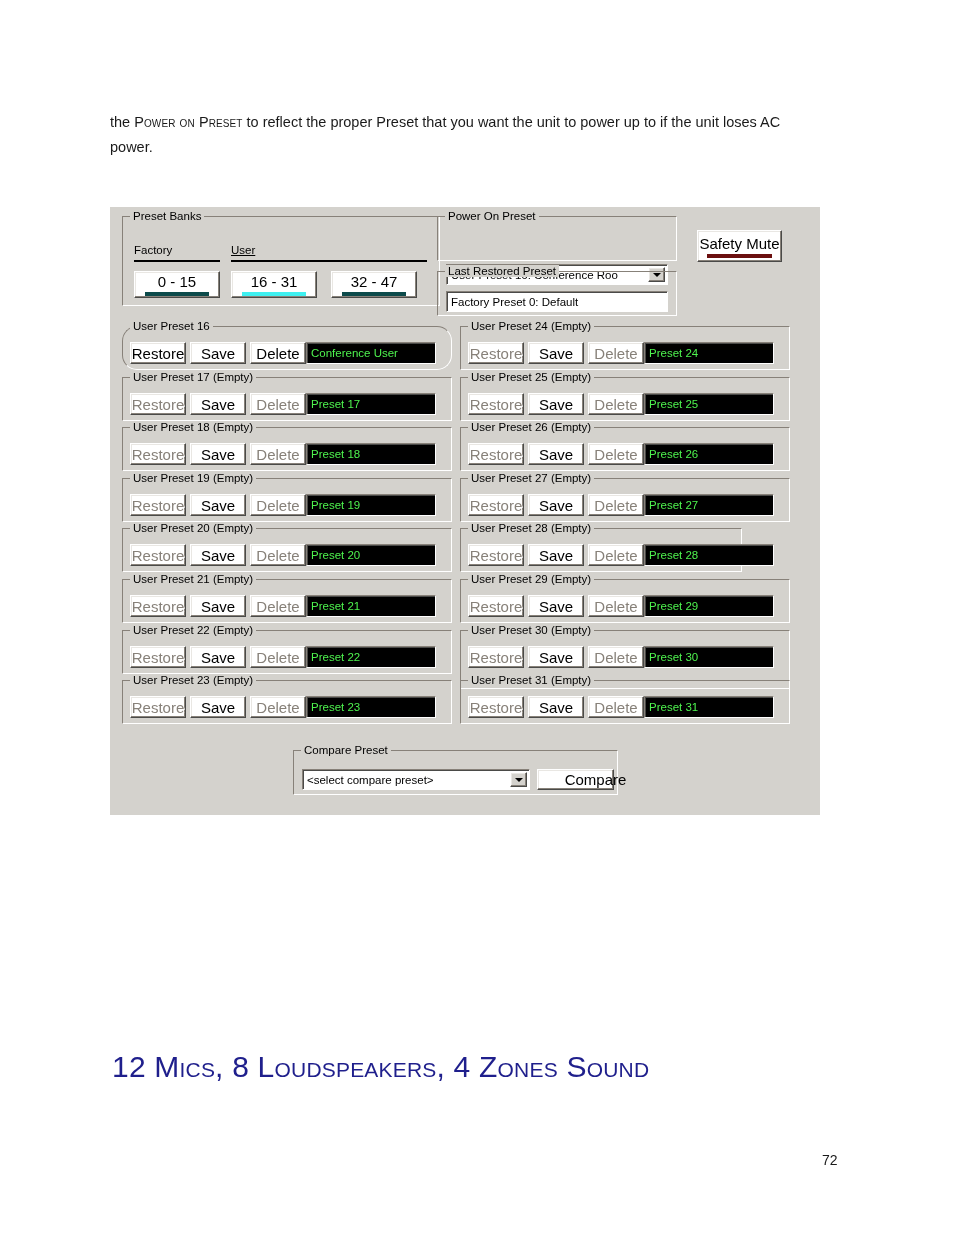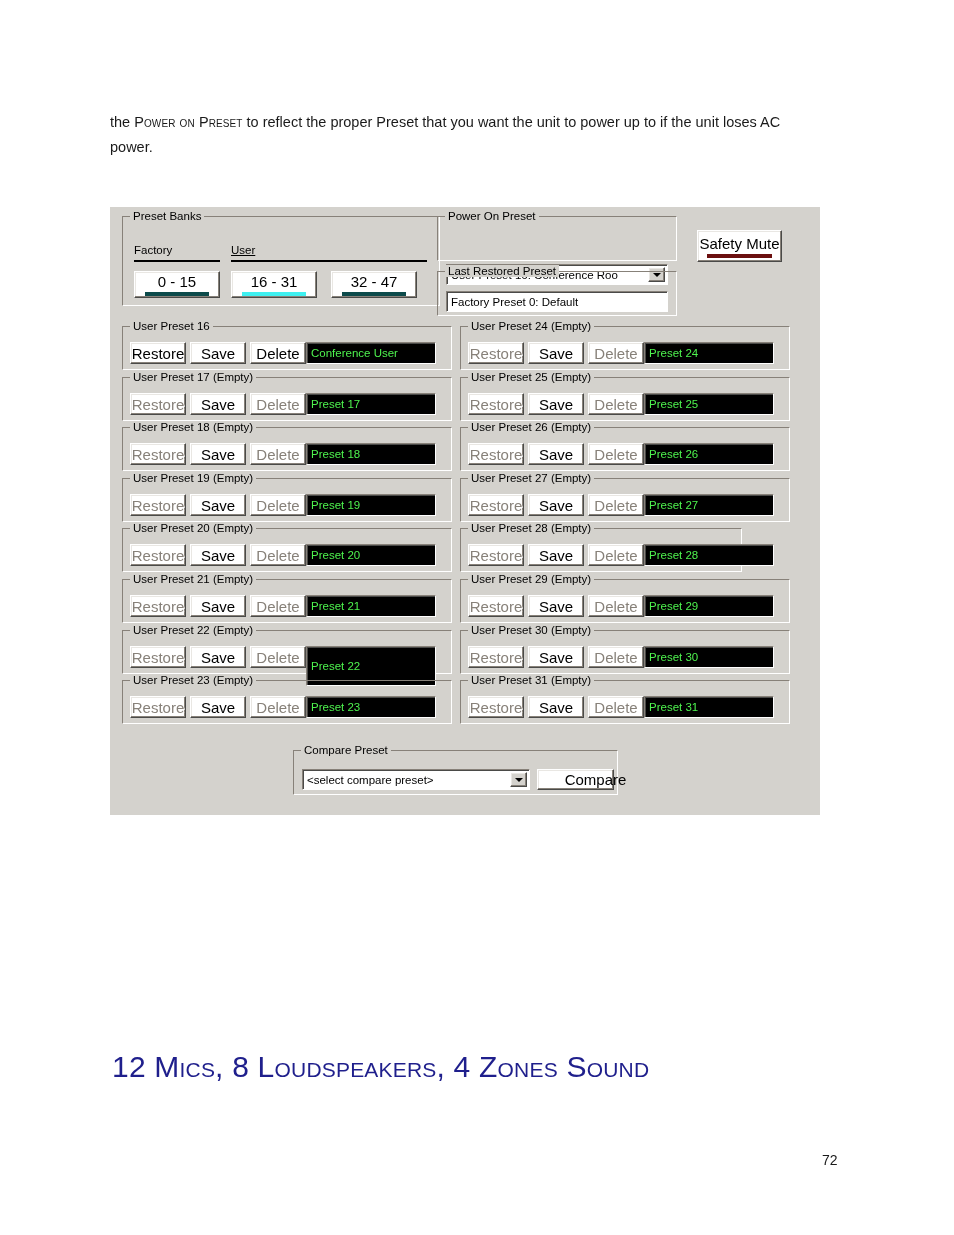--- a/index.html
+++ b/index.html
@@ -264,21 +264,21 @@
   <div class="field" style="left:336px; top:84px; width:222px; height:21px;">
     <span>Factory Preset 0: Default</span>
   </div>
 
   <div class="btn btn-stack" style="left:587px; top:23px; width:85px; height:32px;">
     <span>Safety Mute</span>
     <span class="mute-bar" style="background:#6b0f0f;"></span>
   </div>
 
   <div id="preset-rows">
-      <div class="group" style="left: 12px; top: 119px; width: 330px; height: 44px;">
+      <div class="group" style="left: 12px; top: 119px; width: 330px; height: 44px; border-radius: 15px;">
         <div class="group-title">User Preset 16</div>
       </div>
       <div class="btn" style="left: 20px; top: 135px; width: 56px; height: 22px;">
         <span>Restore</span>
       </div>
       <div class="btn" style="left: 80px; top: 135px; width: 56px; height: 22px;">
         <span>Save</span>
       </div>
       <div class="btn" style="left: 140px; top: 135px; width: 56px; height: 22px;">
         <span>Delete</span>
@@ -366,21 +366,21 @@
       </div>
       <div class="btn disabled" style="left: 20px; top: 439px; width: 56px; height: 22px;">
         <span>Restore</span>
       </div>
       <div class="btn" style="left: 80px; top: 439px; width: 56px; height: 22px;">
         <span>Save</span>
       </div>
       <div class="btn disabled" style="left: 140px; top: 439px; width: 56px; height: 22px;">
         <span>Delete</span>
       </div>
-      <div class="lcd" style="left: 196px; top: 439px; width: 130px; height: 40px;">
+      <div class="lcd" style="left: 196px; top: 439px; width: 130px; height: 22px;">
         <span>Preset 22</span>
       </div>
       <div class="group" style="left: 12px; top: 473px; width: 330px; height: 44px;">
         <div class="group-title">User Preset 23 (Empty)</div>
       </div>
       <div class="btn disabled" style="left: 20px; top: 489px; width: 56px; height: 22px;">
         <span>Restore</span>
       </div>
       <div class="btn" style="left: 80px; top: 489px; width: 56px; height: 22px;">
         <span>Save</span>
@@ -474,21 +474,21 @@
       </div>
       <div class="btn" style="left: 418px; top: 388px; width: 56px; height: 22px;">
         <span>Save</span>
       </div>
       <div class="btn disabled" style="left: 478px; top: 388px; width: 56px; height: 22px;">
         <span>Delete</span>
       </div>
       <div class="lcd" style="left: 534px; top: 388px; width: 130px; height: 22px;">
         <span>Preset 29</span>
       </div>
-      <div class="group" style="left: 350px; top: 423px; width: 330px; height: 44px;">
+      <div class="group" style="left: 350px; top: 423px; width: 330px; height: 59px;">
         <div class="group-title">User Preset 30 (Empty)</div>
       </div>
       <div class="btn disabled" style="left: 358px; top: 439px; width: 56px; height: 22px;">
         <span>Restore</span>
       </div>
       <div class="btn" style="left: 418px; top: 439px; width: 56px; height: 22px;">
         <span>Save</span>
       </div>
       <div class="btn disabled" style="left: 478px; top: 439px; width: 56px; height: 22px;">
         <span>Delete</span>

